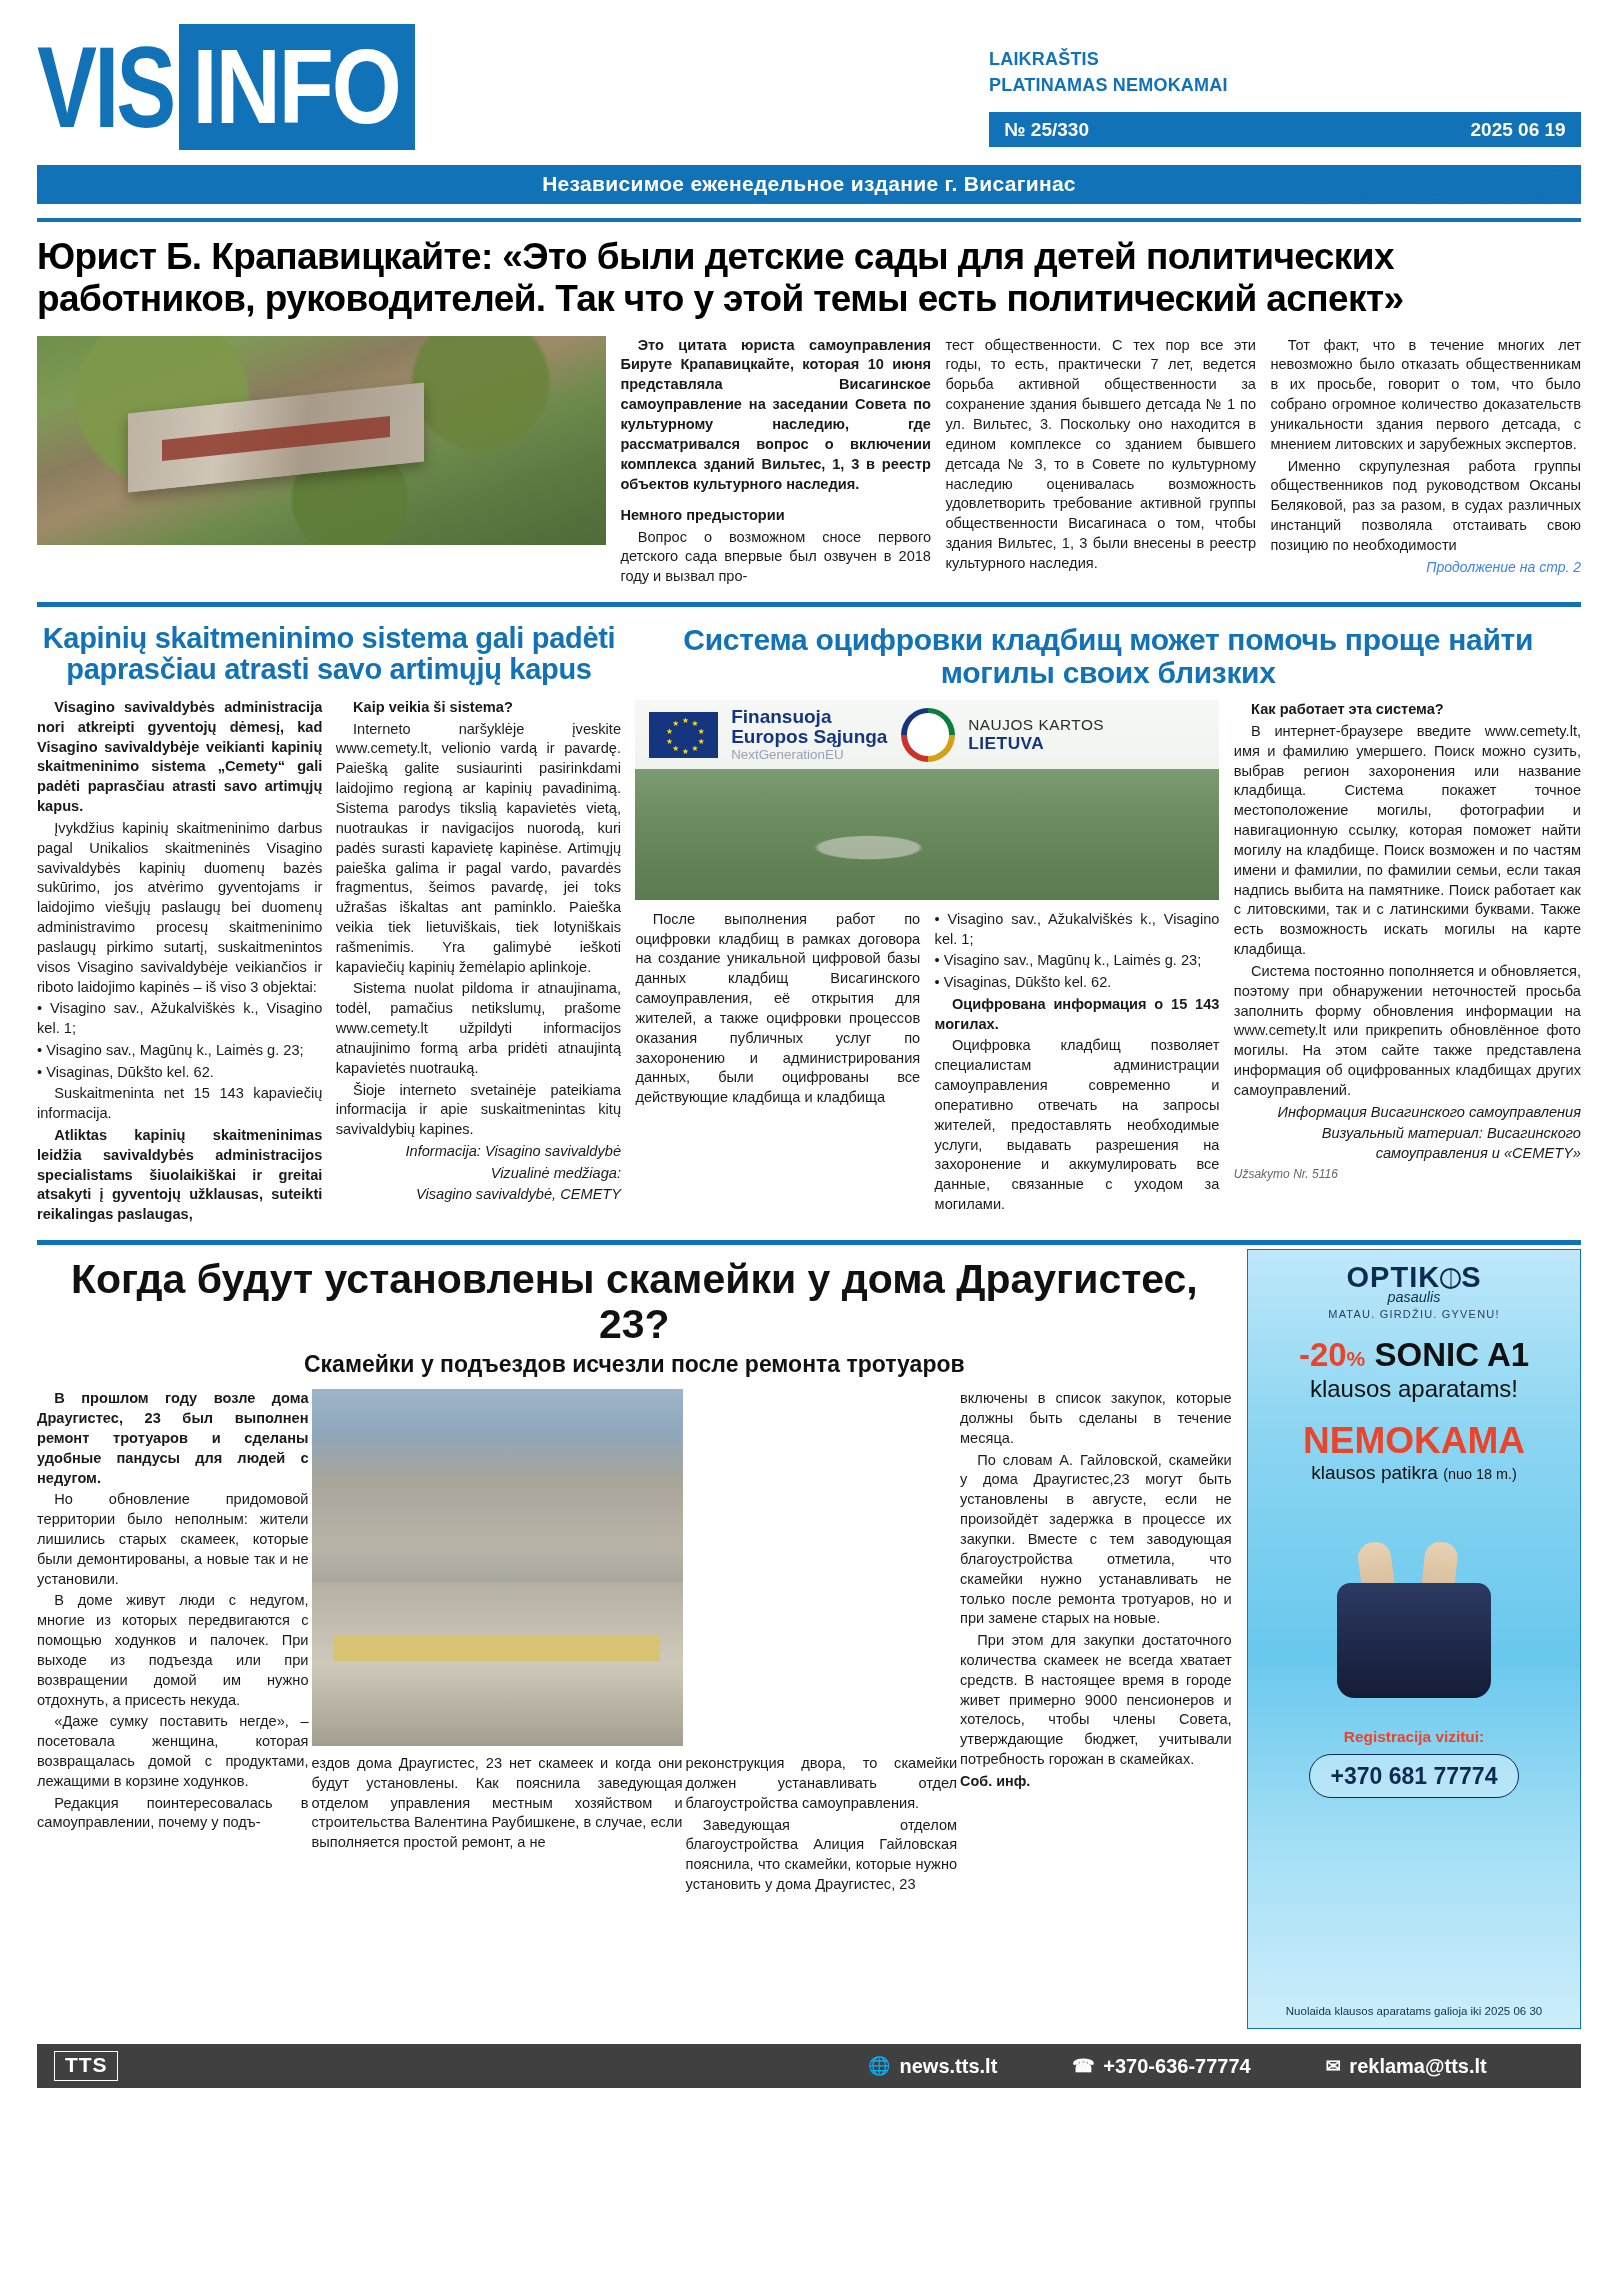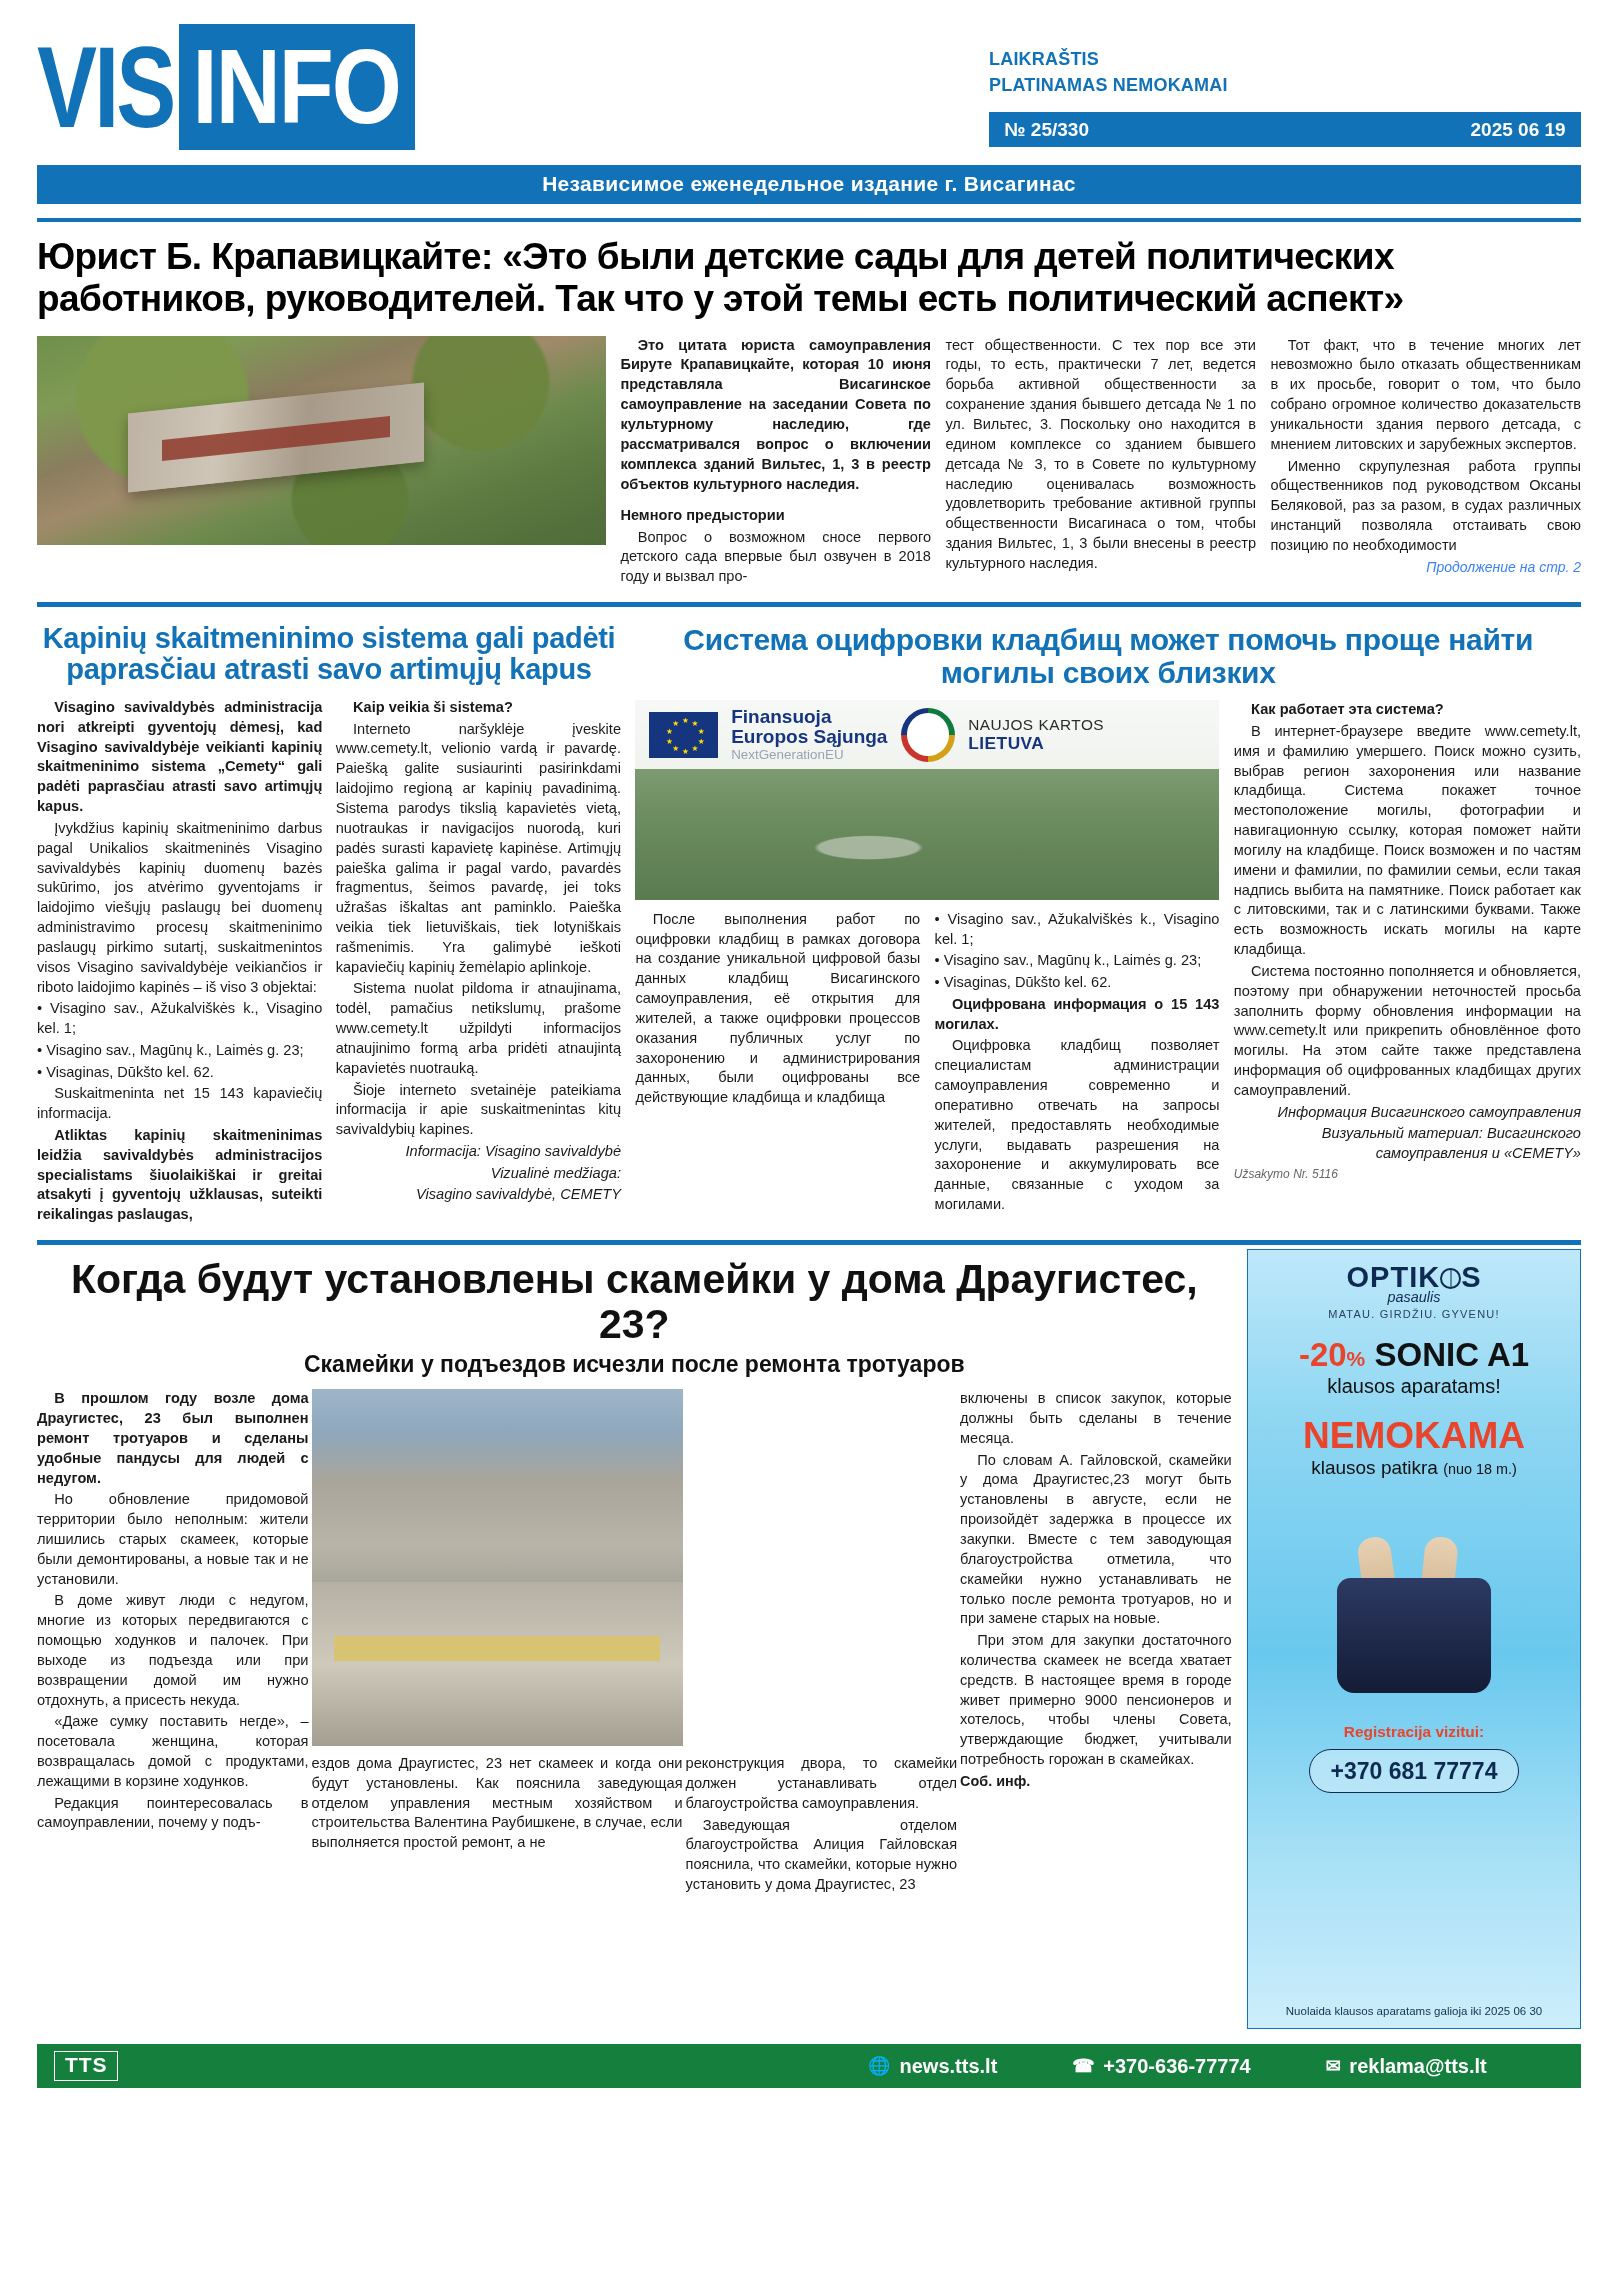--- a/index.html
+++ b/index.html
@@ -151,39 +151,39 @@
   .ad-logo { font-weight:bold; font-size:29px; color:#0f2a52; letter-spacing:1px; line-height:1; }
   .ad-logo .globe { display:inline-block; width:21px; height:21px; border-radius:50%;
     border:2.9px solid #0f2a52; position:relative; vertical-align:-1.9px; }
   .ad-logo .globe::after { content:""; position:absolute; left:50%; top:-1px; bottom:-1px; width:0;
     border-left:1.9px solid #0f2a52; transform:translateX(-50%); }
   .ad-script { font-style:italic; font-size:14.4px; color:#0f2a52; margin-top:-3.8px; }
   .ad-tag { font-size:11px; color:#2a3f63; letter-spacing:1.2px; margin-top:3.8px; }
   .ad-disc { margin-top:17.3px; font-size:33px; font-weight:bold; color:#111; line-height:1; }
   .ad-disc .pct { color:#e8452c; }
   .ad-disc .pctsm { color:#e8452c; font-size:21px; }
-  .ad-sub { font-size:20px; color:#111; margin-top:3.8px; }
+  .ad-sub { font-size:24px; color:#111; margin-top:3.8px; }
   .ad-free { margin-top:19px; font-size:37px; font-weight:bold; color:#e8452c; line-height:1; }
   .ad-check { font-size:19px; color:#111; margin-top:3.8px; }
   .ad-check .small { font-size:14.4px; }
   .ad-prod { margin-top:9.6px; width:209px; height:221px; position:relative; }
   .ad-prod .charger { position:absolute; left:27px; bottom:17.3px; width:154px; height:115px;
     background:linear-gradient(180deg,#2d3a63 0%,#1d2747 60%,#141c36 100%);
     border-radius:13.4px 13.4px 17.3px 17.3px; }
   .ad-prod .aid1, .ad-prod .aid2 { position:absolute; bottom:113px; width:33px; height:60px;
     background:linear-gradient(180deg,#e8d2b4 0%,#d3b894 100%); border-radius:15.4px 15.4px 7.7px 7.7px; }
   .ad-prod .aid1 { left:50px; transform:rotate(-8deg); }
   .ad-prod .aid2 { left:113px; transform:rotate(6deg); }
   .ad-reg { margin-top:13.4px; font-size:15.4px; font-weight:bold; color:#e8452c; }
   .ad-phone { margin-top:7.7px; border:1.9px solid #0f2a52; border-radius:23px;
     padding:7.7px 21px; font-size:23px; font-weight:bold; color:#0f2a52; background:rgba(255,255,255,.35); }
   .ad-fine { margin-top:auto; font-size:11.5px; color:#12314f; padding-bottom:1.9px; }
 
   
-  .footer { margin-top:15.4px; background:#15803d; color:#fff; height:44px;
+  .footer { margin-top:15.4px; background:#404040; color:#fff; height:44px;
     display:flex; align-items:center; padding:0 17.3px; }
   .footer .tts { border:1.9px solid #fff; font-weight:bold; font-size:21px;
     padding:1px 9.6px 2.9px; letter-spacing:1px; }
   .footer .links { margin-left:auto; display:flex; gap:75px; align-items:center;
     font-size:20px; font-weight:bold; padding-right:77px; }
   .footer .links .it { display:flex; align-items:center; gap:8.6px; }
   .footer .gi { font-size:18px; }
 
   .order-no { text-align:right; font-style:italic; font-size:12px; color:#666; margin-top:2.9px; }
   .byline { text-align:right; font-weight:bold; font-size:14.4px; margin-top:1.9px; }

